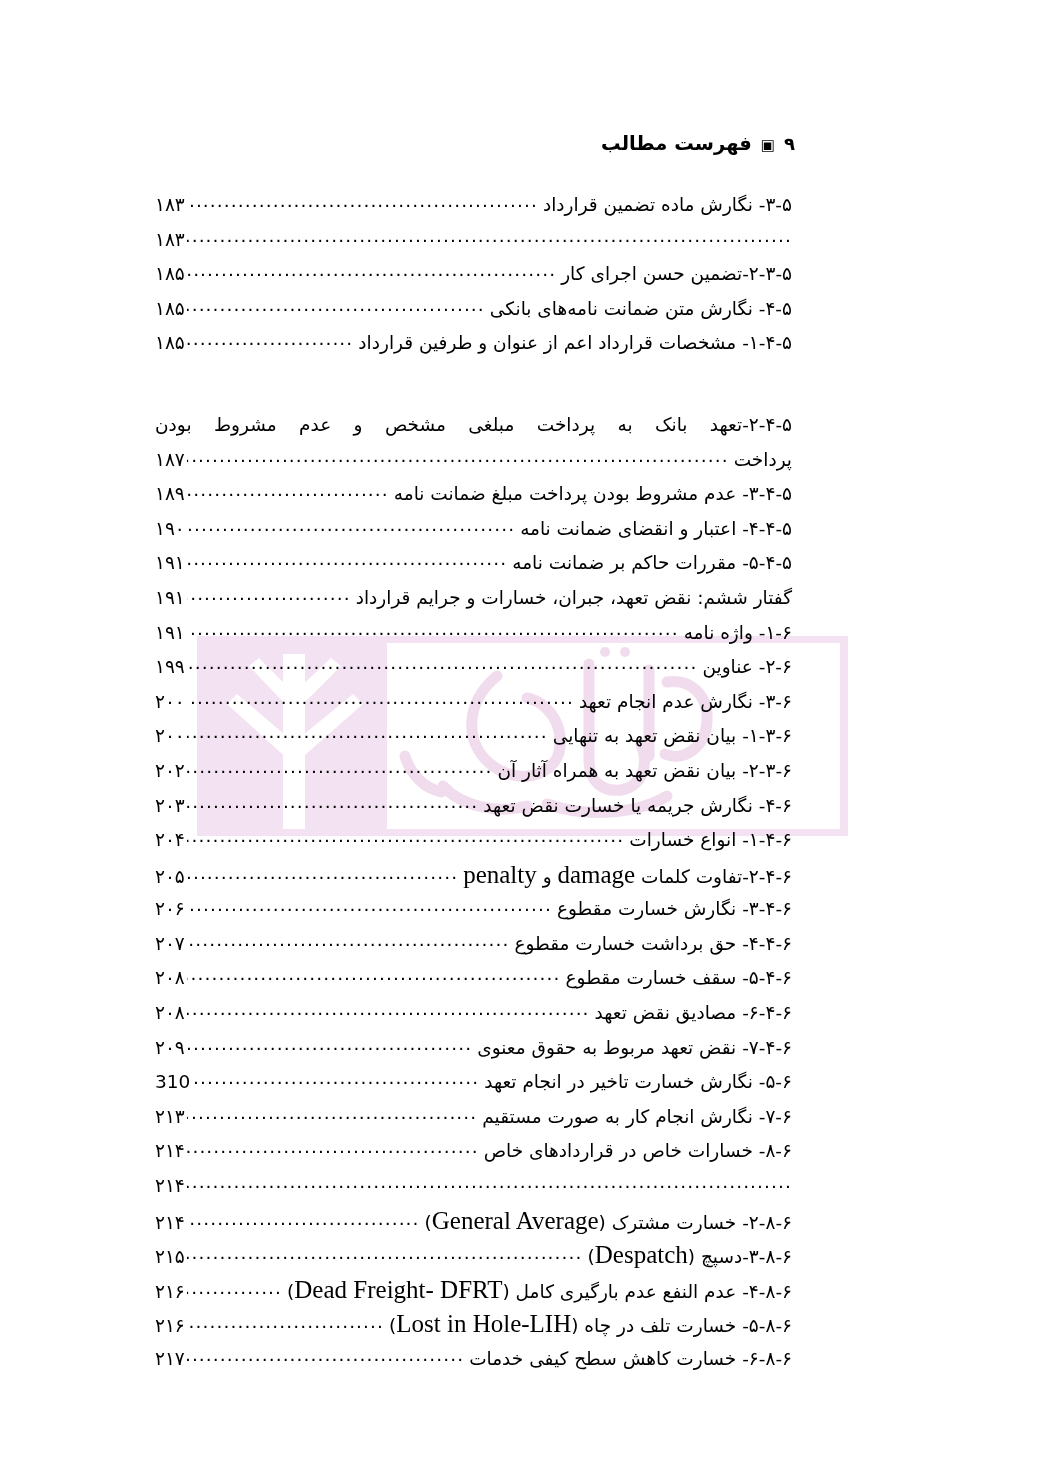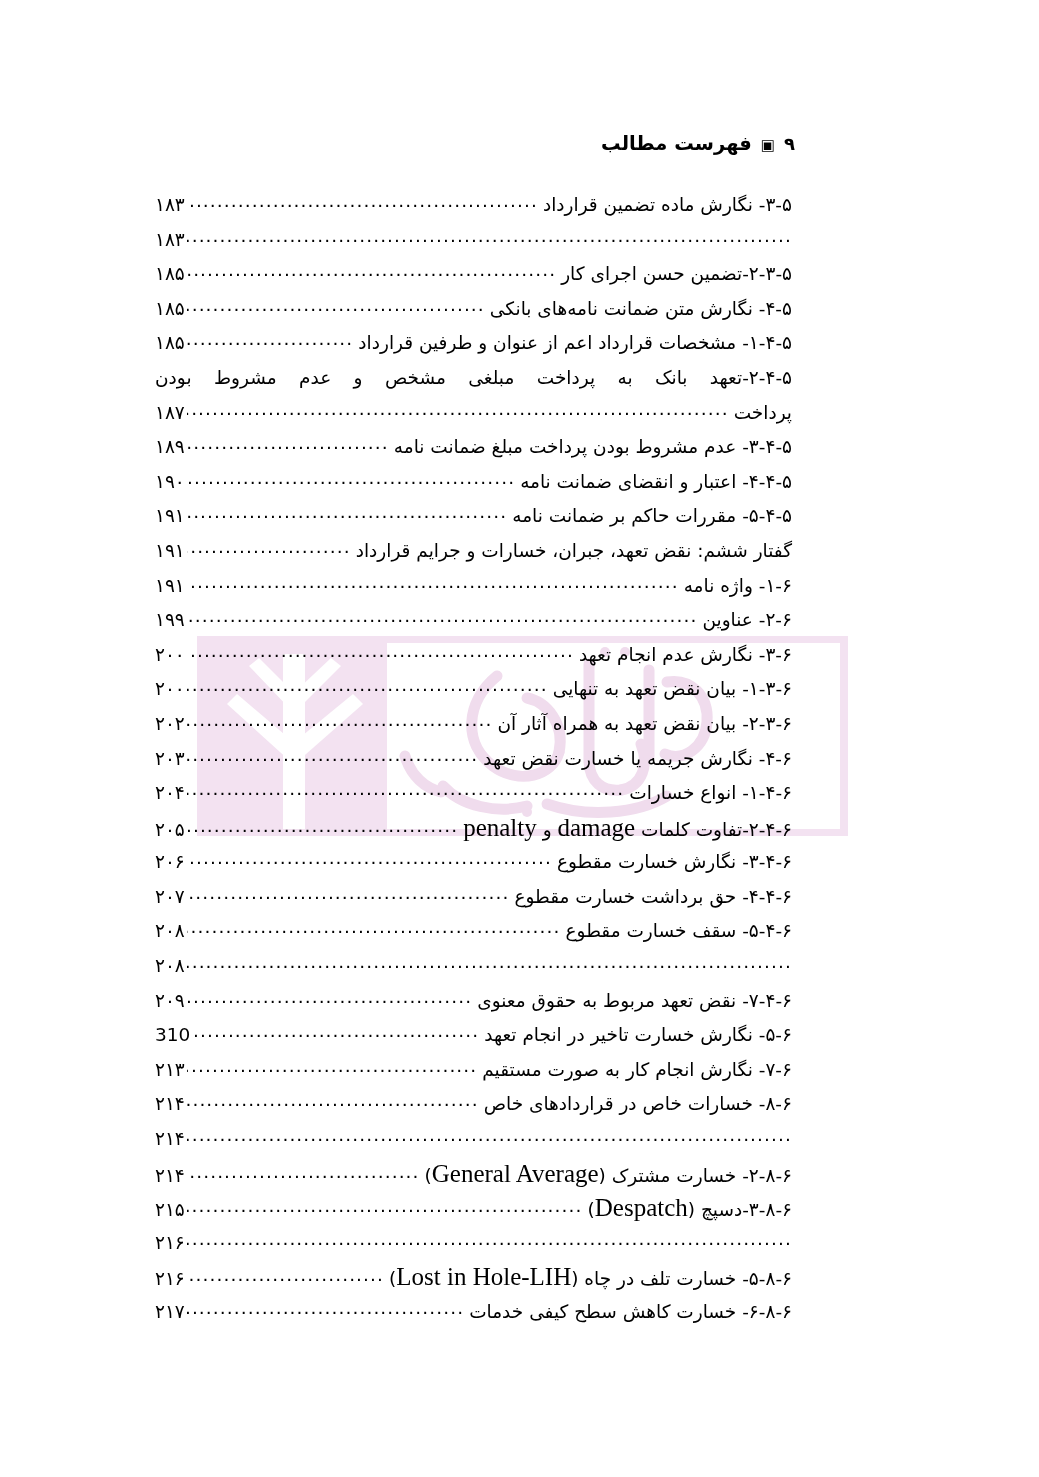--- a/index.html
+++ b/index.html
@@ -137,20 +137,21 @@
     font-size: 18.5px;
     direction: rtl;
     unicode-bidi: isolate;
   }
 
   
   .toc-row.wrap {
     display: block;
     height: auto;
     white-space: normal;
+    margin-top: 47px;
   }
   .toc-wrap-first {
     display: block;
     text-align: justify;
     text-align-last: justify;
     word-spacing: 3.2px;
     padding-right: 0;
     padding-left: 0px;
     height: 34.6px;
     line-height: 34.6px;
@@ -315,20 +316,21 @@
         <span class="toc-label">۴-۴-۶- حق برداشت خسارت مقطوع</span>
         <span class="toc-dots"></span>
         <span class="toc-page">۲۰۷</span>
       </div>
       <div class="toc-row">
         <span class="toc-label">۵-۴-۶- سقف خسارت مقطوع</span>
         <span class="toc-dots"></span>
         <span class="toc-page">۲۰۸</span>
       </div>
       <div class="toc-row">
+        <span class="toc-label">۶-۴-۶- مصادیق نقض تعهد</span>
         <span class="toc-dots"></span>
         <span class="toc-page">۲۰۸</span>
       </div>
       <div class="toc-row">
         <span class="toc-label">۷-۴-۶- نقض تعهد مربوط به حقوق معنوی</span>
         <span class="toc-dots"></span>
         <span class="toc-page">۲۰۹</span>
       </div>
       <div class="toc-row">
         <span class="toc-label">۵-۶- نگارش خسارت تاخیر در انجام تعهد</span>
@@ -353,20 +355,21 @@
         <span class="toc-label">۲-۸-۶- خسارت مشترک (<span class="lat">General Average</span>)</span>
         <span class="toc-dots"></span>
         <span class="toc-page">۲۱۴</span>
       </div>
       <div class="toc-row">
         <span class="toc-label">۳-۸-۶-دسپچ (<span class="lat">Despatch</span>)</span>
         <span class="toc-dots"></span>
         <span class="toc-page">۲۱۵</span>
       </div>
       <div class="toc-row">
+        <span class="toc-label">۴-۸-۶- عدم النفع عدم بارگیری کامل (<span class="lat">Dead Freight- DFRT</span>)</span>
         <span class="toc-dots"></span>
         <span class="toc-page">۲۱۶</span>
       </div>
       <div class="toc-row">
         <span class="toc-label">۵-۸-۶- خسارت تلف در چاه (<span class="lat">Lost in Hole-LIH</span>)</span>
         <span class="toc-dots"></span>
         <span class="toc-page">۲۱۶</span>
       </div>
       <div class="toc-row">
         <span class="toc-label">۶-۸-۶- خسارت کاهش سطح کیفی خدمات</span>

